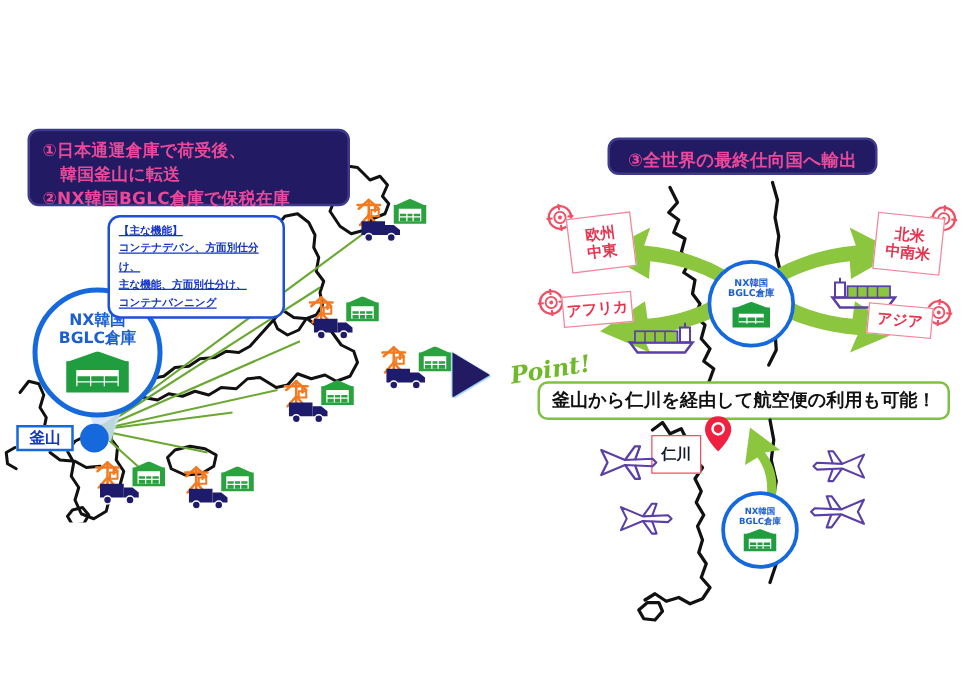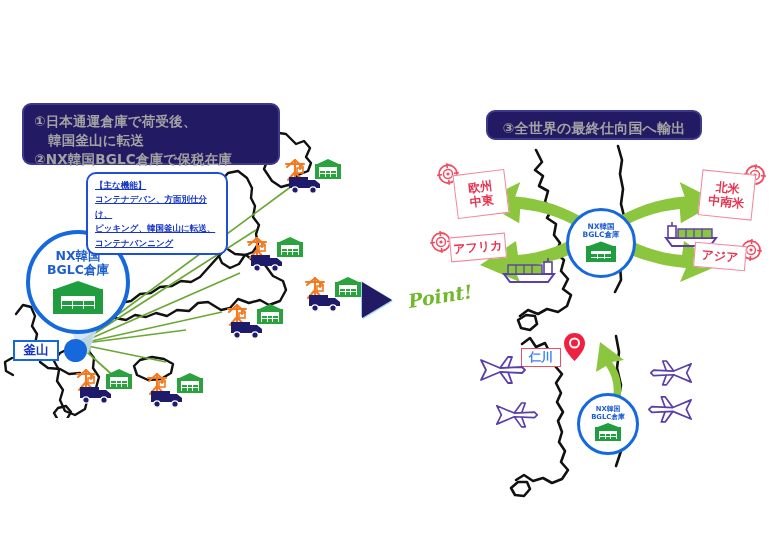--- a/index.html
+++ b/index.html
@@ -2,21 +2,21 @@
 <html><head>
 <meta charset="utf-8">
 <style>
   html,body{margin:0;padding:0;background:#ffffff;}
   body{width:778px;height:550px;position:relative;overflow:hidden;
        font-family:"DejaVu Sans","Liberation Sans",sans-serif;}
   .stage{position:absolute;left:0;top:0;width:778px;height:550px;background:#fff;}
 
   
   .hdr{position:absolute;background:#221a63;border:2px solid #3d3a8c;border-radius:9px;
-       color:#a3a3a3;font-weight:700;letter-spacing:.2px;box-sizing:border-box;}
+       color:#ec4899;font-weight:700;letter-spacing:.2px;box-sizing:border-box;}
   .hdr-left{left:22px;top:103px;width:258px;height:62px;padding:7px 10px 0 10px;}
   .hdr-left .l{font-size:13.5px;line-height:19px;white-space:nowrap;}
   .hdr-left .l.indent{padding-left:14px;}
   .hdr-right{left:486px;top:110px;width:216px;height:30px;
              display:flex;align-items:flex-end;justify-content:center;font-size:14px;}
 
   
   .feat{position:absolute;left:86px;top:172px;width:142px;height:83px;
         background:#fff;border:2px solid #1d4fd8;border-radius:10px;
         box-sizing:border-box;padding:5px 7px;color:#1435c8;text-decoration:underline;}
@@ -95,22 +95,22 @@
 
   
   .point-word{position:absolute;left:408px;top:285px;font-size:19px;color:#6fb92a;
         font-style:italic;font-weight:700;transform:rotate(-9deg);
         font-family:"DejaVu Serif","Liberation Serif",serif;}
   .point-box{position:absolute;left:430px;top:305px;width:330px;height:31px;background:#fff;
         border:2.5px solid #7fc241;border-radius:8px;box-sizing:border-box;display:flex;
         align-items:center;justify-content:center;color:#111;font-weight:700;font-size:14.5px;}
 
   
-  .inch-lbl{position:absolute;left:521px;top:348px;width:40px;height:19px;background:#fff;
-        border:1.6px solid #ef4f63;box-sizing:border-box;color:#3b82f6;font-weight:700;
+  .inch-lbl{position:absolute;left:521px;top:348px;width:40px;height:31px;background:#fff;
+        border:1.6px solid #ef4f63;box-sizing:border-box;color:#0f172a;font-weight:700;
         font-size:12px;display:flex;align-items:center;justify-content:center;}
   .pin{position:absolute;left:563px;top:332px;width:23px;height:30px;}
 
   
   .tri{position:absolute;left:362px;top:282px;width:0;height:0;
        border-top:18px solid transparent;border-bottom:18px solid transparent;
        border-left:30px solid #221a63;
        filter:drop-shadow(1px 1px 0 #9fd0f0) drop-shadow(-1px -1px 0 #9fd0f0);}
 
   .shipicon{position:absolute;width:58px;height:26px;}
@@ -382,21 +382,21 @@
           <i></i>
           <i></i>
           <i></i>
         </div>
     </div>
   </div>
 
   <div class="feat">
     <div class="ttl">【主な機能】</div>
     <div class="ln">コンテナデバン、方面別仕分け、</div>
-    <div class="ln">ピッキング、韓国釜山に転送、</div>
+    <div class="ln">主な機能、方面別仕分け、</div>
     <div class="ln">コンテナバンニング</div>
   </div>
 
   <div class="hdr hdr-left">
     <div class="l">①日本通運倉庫で荷受後、</div>
     <div class="l indent">韓国釜山に転送</div>
     <div class="l">②NX韓国BGLC倉庫で保税在庫</div>
   </div>
 
   <div class="tri"></div>
@@ -508,20 +508,23 @@
     <line x1="11" y1="0" x2="11" y2="5" stroke="#ef4f63" stroke-width="1.6"></line>
     <line x1="11" y1="17" x2="11" y2="22" stroke="#ef4f63" stroke-width="1.6"></line>
     <line x1="0" y1="11" x2="5" y2="11" stroke="#ef4f63" stroke-width="1.6"></line>
     <line x1="17" y1="11" x2="22" y2="11" stroke="#ef4f63" stroke-width="1.6"></line>
   </svg>
   <div class="stamp st-as">
     <span>アジア</span>
   </div>
 
   <div class="point-word">Point!</div>
+  <div class="point-box">
+    <span>釜山から仁川を経由して航空便の利用も可能！</span>
+  </div>
 
   <svg class="mapwrap map-kr-btm" viewBox="0 0 250 175">
     <g fill="none" stroke="#111" stroke-width="2.6" stroke-linejoin="round" stroke-linecap="round">
       <path d="M52 14 l8 -6 6 9 9 -4 5 10 9 3 -4 10 7 8 -6 9 5 10 -4 9 6 10 -5 9 4 11 -3 10 6 9 -4 11 7 8 -6 9 -10 4 -9 -5 -10 3 -9 -6 -8 5"></path>
       <path d="M146 6 l3 16 -2 16 4 17 -3 17 2 16 -3 17 4 16 -5 15"></path>
       <path d="M48 152 l-7 6 4 7 9 1 6 -7 -3 -7 z"></path>
     </g>
   </svg>
 
   <svg style="position:absolute;left:580px;top:340px;width:60px;height:80px;" viewBox="0 0 60 80">

